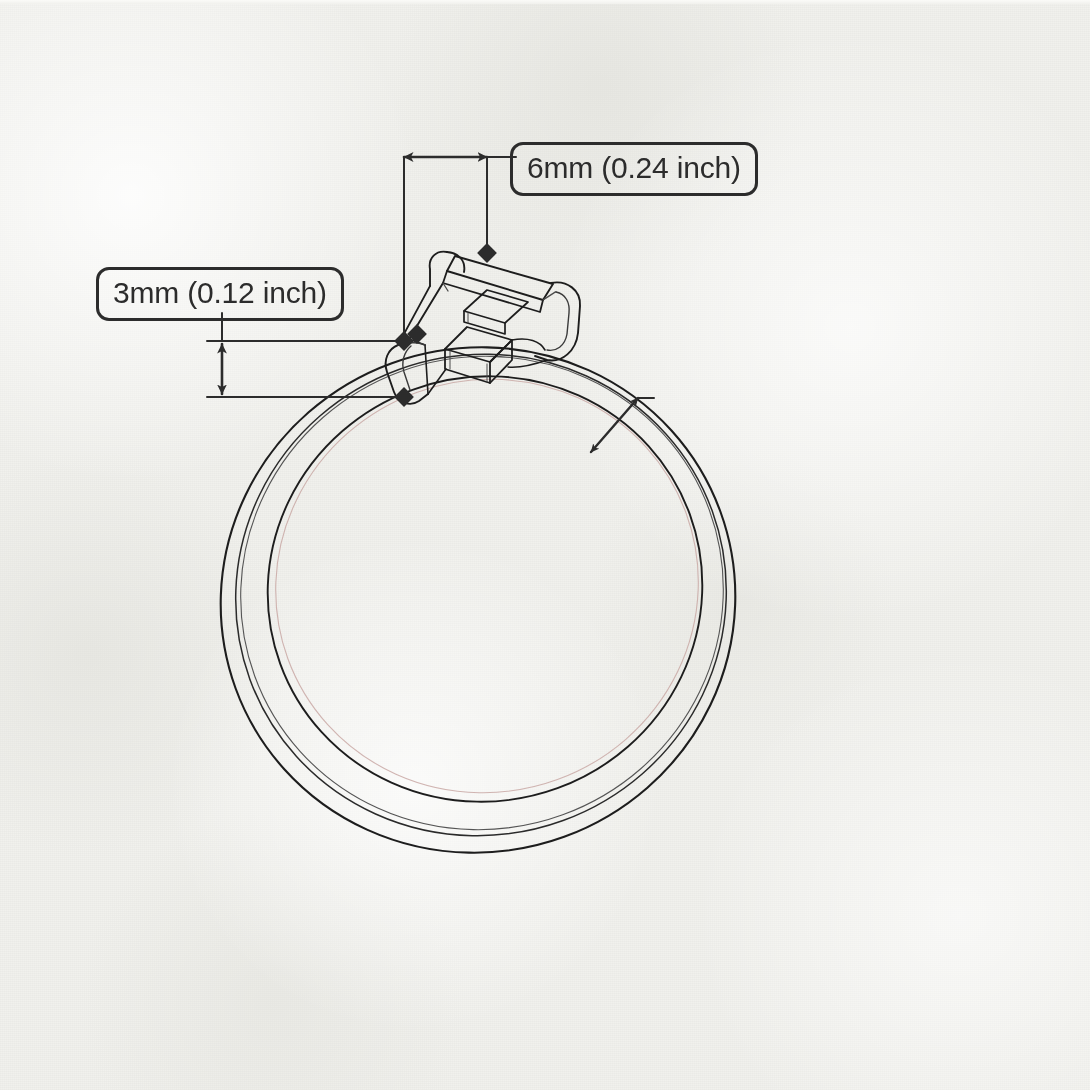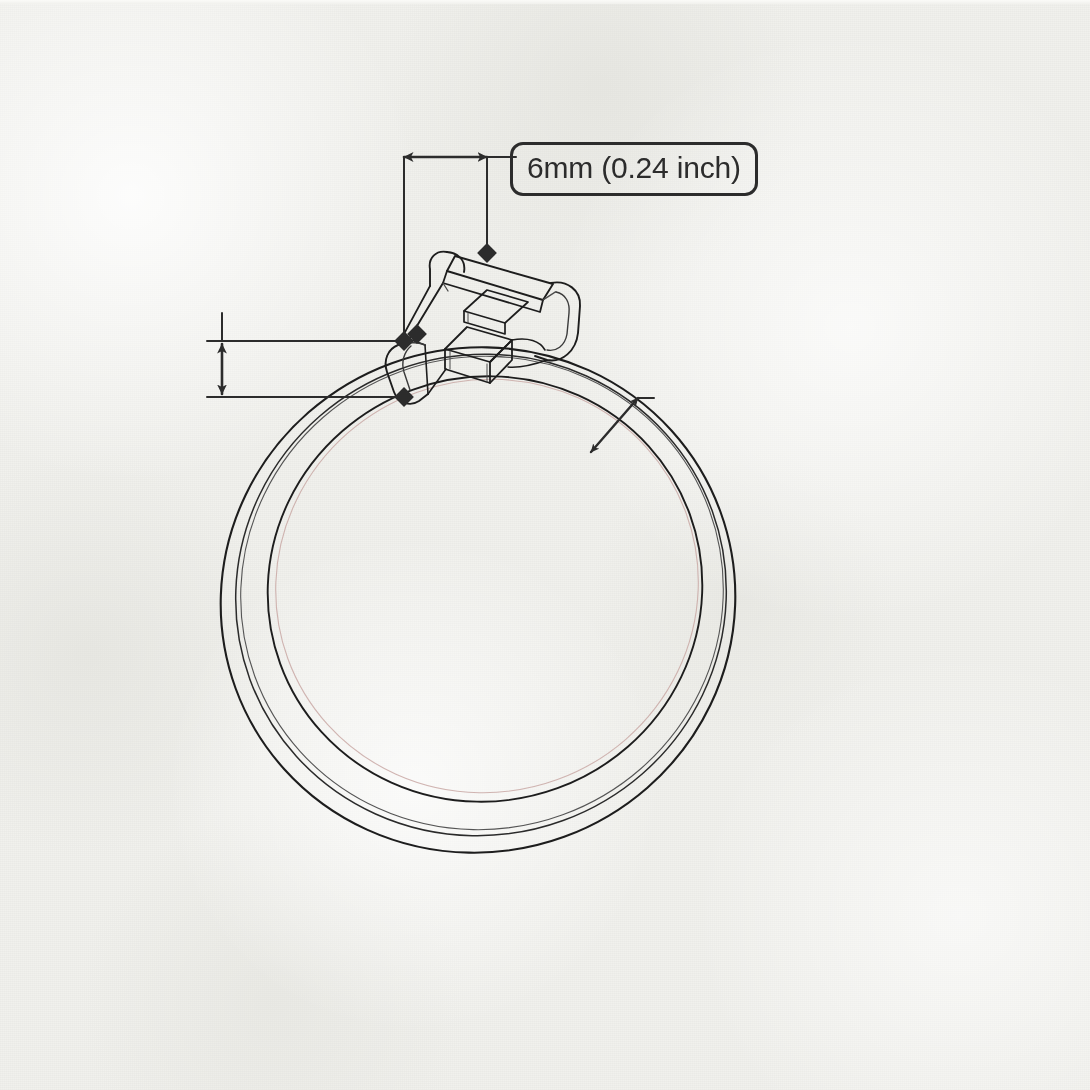--- a/index.html
+++ b/index.html
@@ -181,15 +181,18 @@
       <line x1="638" y1="398" x2="591" y2="452" stroke-width="2.4" marker-start="url(#arrowStartSm)" marker-end="url(#arrowEndSm)"></line>
 
       <line x1="638" y1="398" x2="654" y2="398" stroke-width="2"></line>
     </g>
   </svg>
 
   <div class="callout" id="callout-6mm">
     <span>6mm (0.24 inch)</span>
   </div>
 
+  <div class="callout" id="callout-3mm">
+    <span>3mm (0.12 inch)</span>
+  </div>
 
 
 </div>
 
 </body></html>

